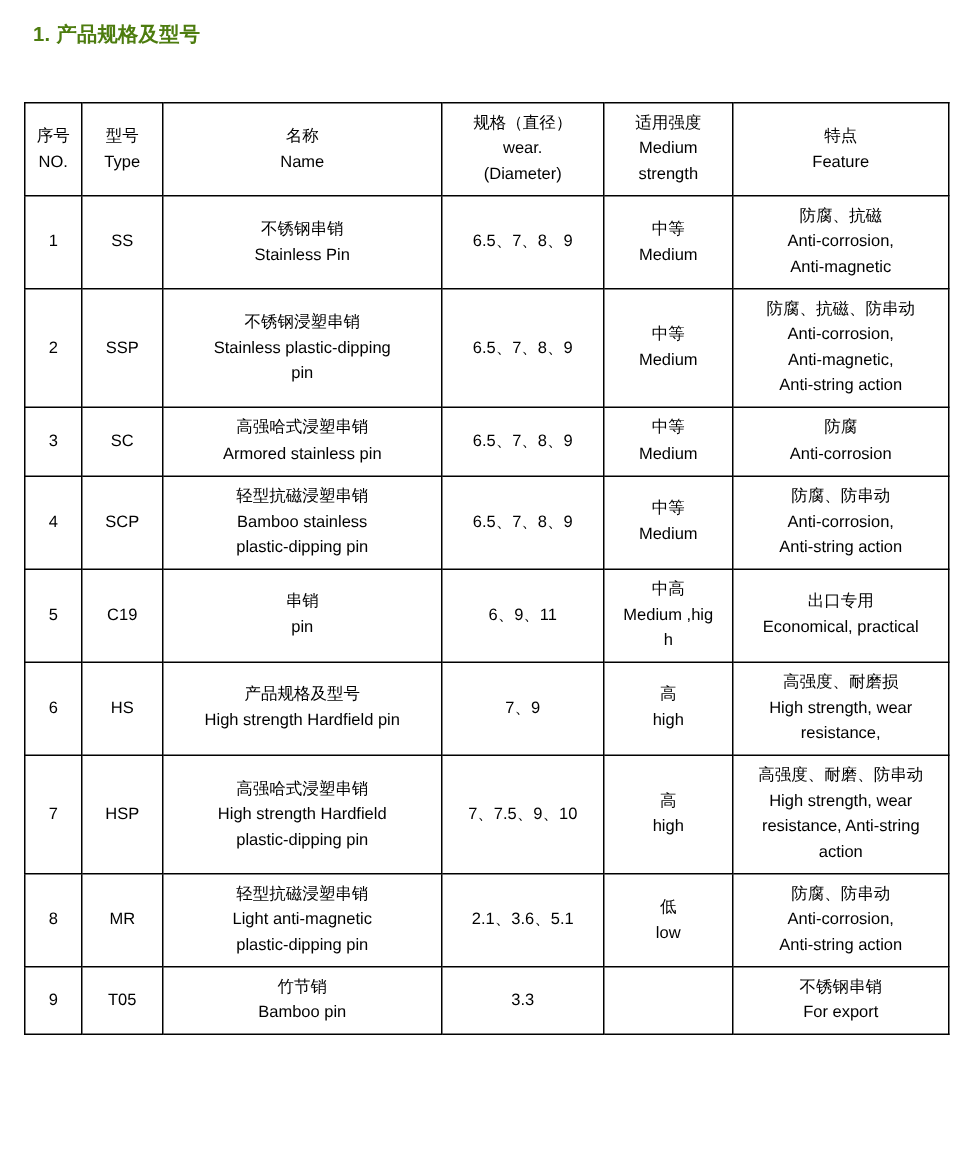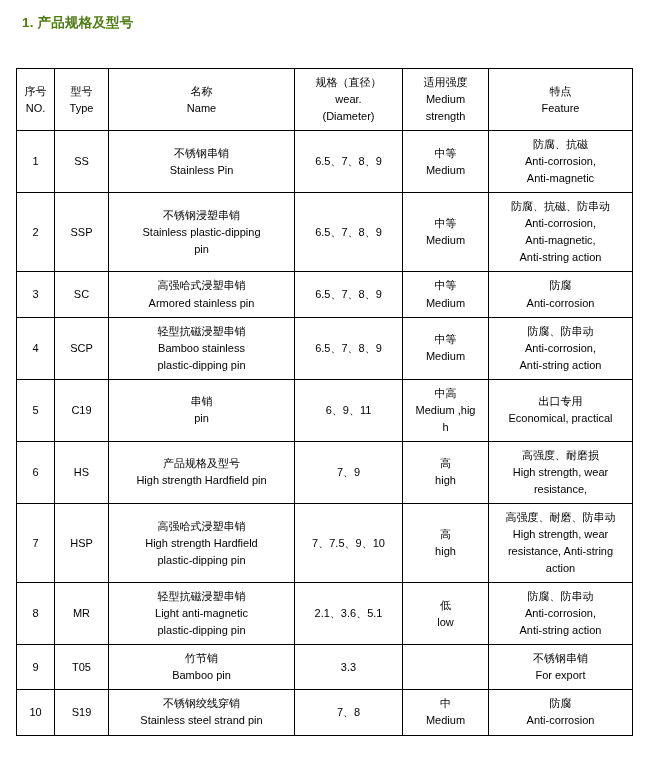--- a/index.html
+++ b/index.html
@@ -296,36 +296,17 @@
           <td>
             <span class="cell-line">3.3</span>
           </td>
           <td></td>
           <td>
             <span class="cell-line cn">不锈钢串销</span>
             <span class="cell-line en">For export</span>
           </td>
         </tr>
 
-        <tr>
-          <td>10</td>
-          <td>S19</td>
-          <td>
-            <span class="cell-line cn">不锈钢绞线穿销</span>
-            <span class="cell-line en">Stainless steel strand pin</span>
-          </td>
-          <td>
-            <span class="cell-line">7、8</span>
-          </td>
-          <td>
-            <span class="cell-line cn">中</span>
-            <span class="cell-line en">Medium</span>
-          </td>
-          <td>
-            <span class="cell-line cn">防腐</span>
-            <span class="cell-line en">Anti-corrosion</span>
-          </td>
-        </tr>
 
       </tbody>
     </table>
   </div>
 </div>
 
 </body></html>

